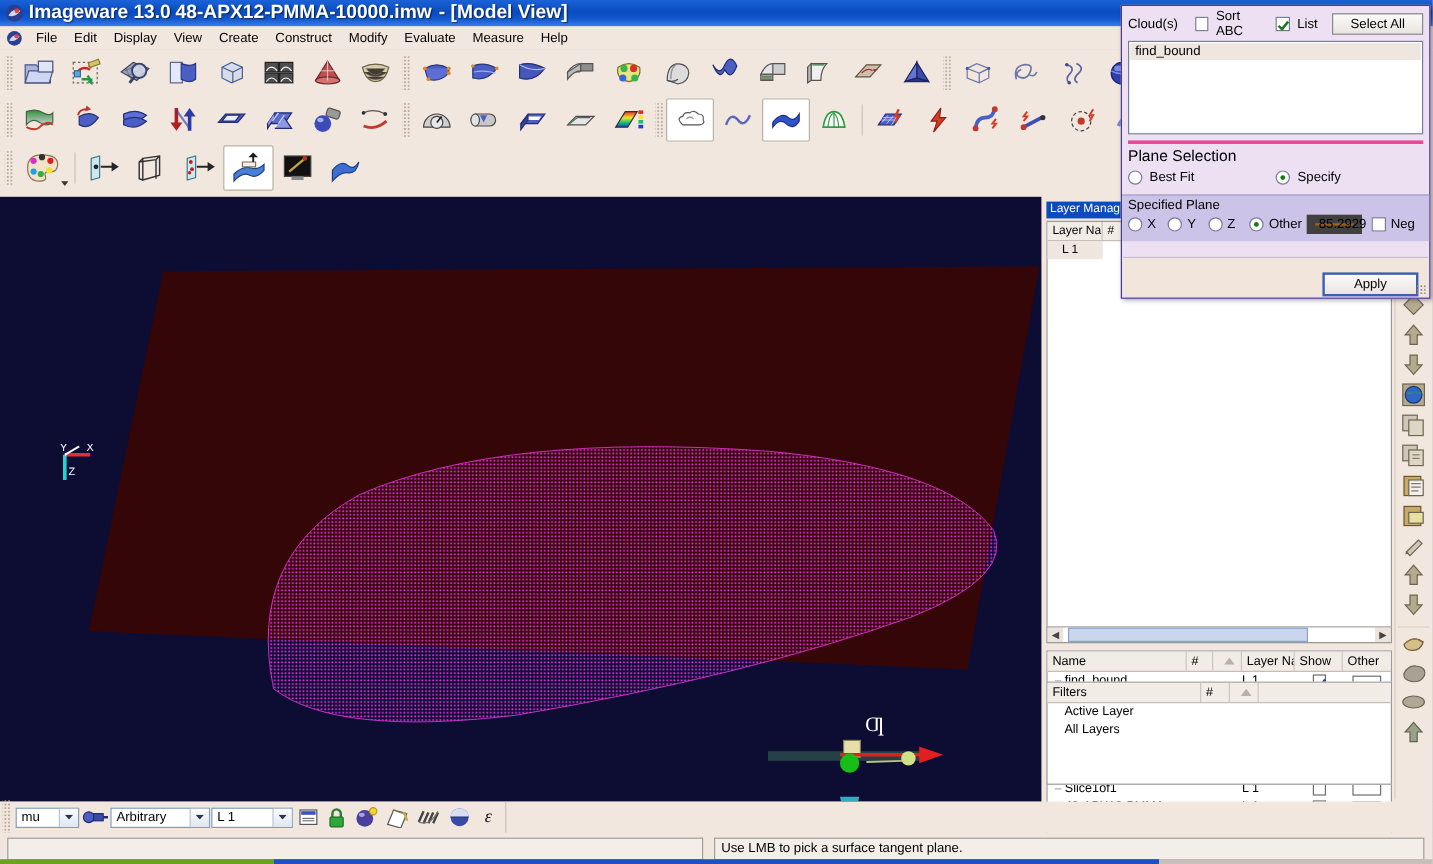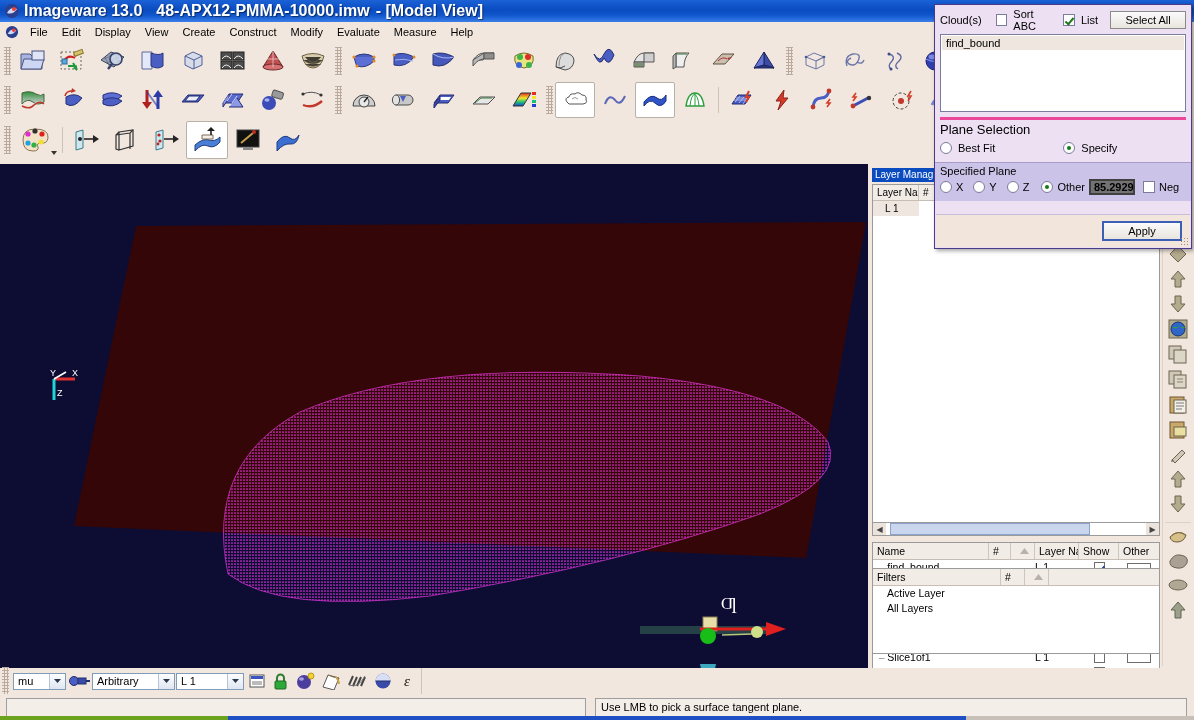--- a/index.html
+++ b/index.html
@@ -116,40 +116,40 @@
   .cbx.on::after{content:"";position:absolute;left:3px;top:1px;width:3px;height:7px;border:solid #1c7a1c;border-width:0 2px 2px 0;transform:rotate(40deg);}
   .btn{background:linear-gradient(#fbfbfb,#e9e4de);border:1px solid #8a8a8a;
     font-size:11px;display:flex;align-items:center;justify-content:center;box-sizing:border-box;}
   .btn.def{border:2px solid #3a5fb5;}
   .listbox{margin-top:3px;height:78px;background:#fff;border:1px solid #7b7b9b;box-sizing:border-box;padding:1px;}
   .listitem{height:14px;line-height:14px;font-size:11px;padding-left:4px;background:#efe6e0;}
   .grpbar{margin-top:5px;font-size:13px;border-top:3px solid #ec4899;padding-top:2px;}
   .grp2{background:#ccc3e8;margin:3px -5px 0 -5px;padding:2px 5px 4px 5px;border-top:1px solid #a79bcb;}
   .radio{width:12px;height:12px;border:1px solid #7b7b9b;border-radius:50%;background:#fff;position:relative;box-sizing:border-box;flex:0 0 auto;}
   .radio.on::after{content:"";position:absolute;left:3px;top:3px;width:4px;height:4px;border-radius:50%;background:#137a13;}
-  .txtfield{height:16px;background:#737373;border:2px solid #404040;font-size:11px;
-    display:flex;align-items:center;padding-left:3px;box-sizing:border-box;font-weight:bold;}
+  .txtfield{height:16px;background:#a16207;border:7px solid #404040;font-size:11px;
+    display:flex;align-items:center;padding-left:3px;box-sizing:border-box;}
   .dlg-foot{position:absolute;left:1px;right:1px;bottom:1px;height:32px;background:#f2e6dc;
-    border-top:1px solid #c9bcd6;display:flex;align-items:center;justify-content:flex-end;padding-right:8px;}
+    border-top:1px solid #c9bcd6;display:flex;align-items:flex-end;justify-content:flex-end;padding-right:8px;}
   .resizer{position:absolute;right:2px;bottom:2px;width:8px;height:8px;
     background-image:radial-gradient(circle,#9a8f86 .8px,transparent .9px);background-size:3px 3px;}
 </style>
 </head>
 <body>
 
 <div id="app">
 
   <div class="titlebar">
     <svg class="tb-ico" viewBox="0 0 16 16">
       <circle cx="8" cy="8" r="7" fill="#2b3f8f"></circle>
       <path d="M3 10 Q7 3 13 6 Q9 12 3 10Z" fill="#cfd8f5"></path>
       <circle cx="10" cy="6" r="2" fill="#e8413a"></circle>
     </svg>
     <span class="tb-text">Imageware 13.0</span>
-    <span class="tb-text" style="margin-left:14px">48-APX12-PMMA-10000.imw</span>
+    <span class="tb-text" style="margin-left:4px">48-APX12-PMMA-10000.imw</span>
     <span class="tb-text" style="margin-left:6px">- [Model View]</span>
   </div>
 
   <div class="menubar">
     <svg class="m-ico" viewBox="0 0 16 16">
       <circle cx="8" cy="8" r="7" fill="#2b3f8f"></circle>
       <path d="M3 10 Q7 3 13 6 Q9 12 3 10Z" fill="#cfd8f5"></path>
       <circle cx="10" cy="6" r="2" fill="#e8413a"></circle>
     </svg>
     <span class="mi">File</span>

